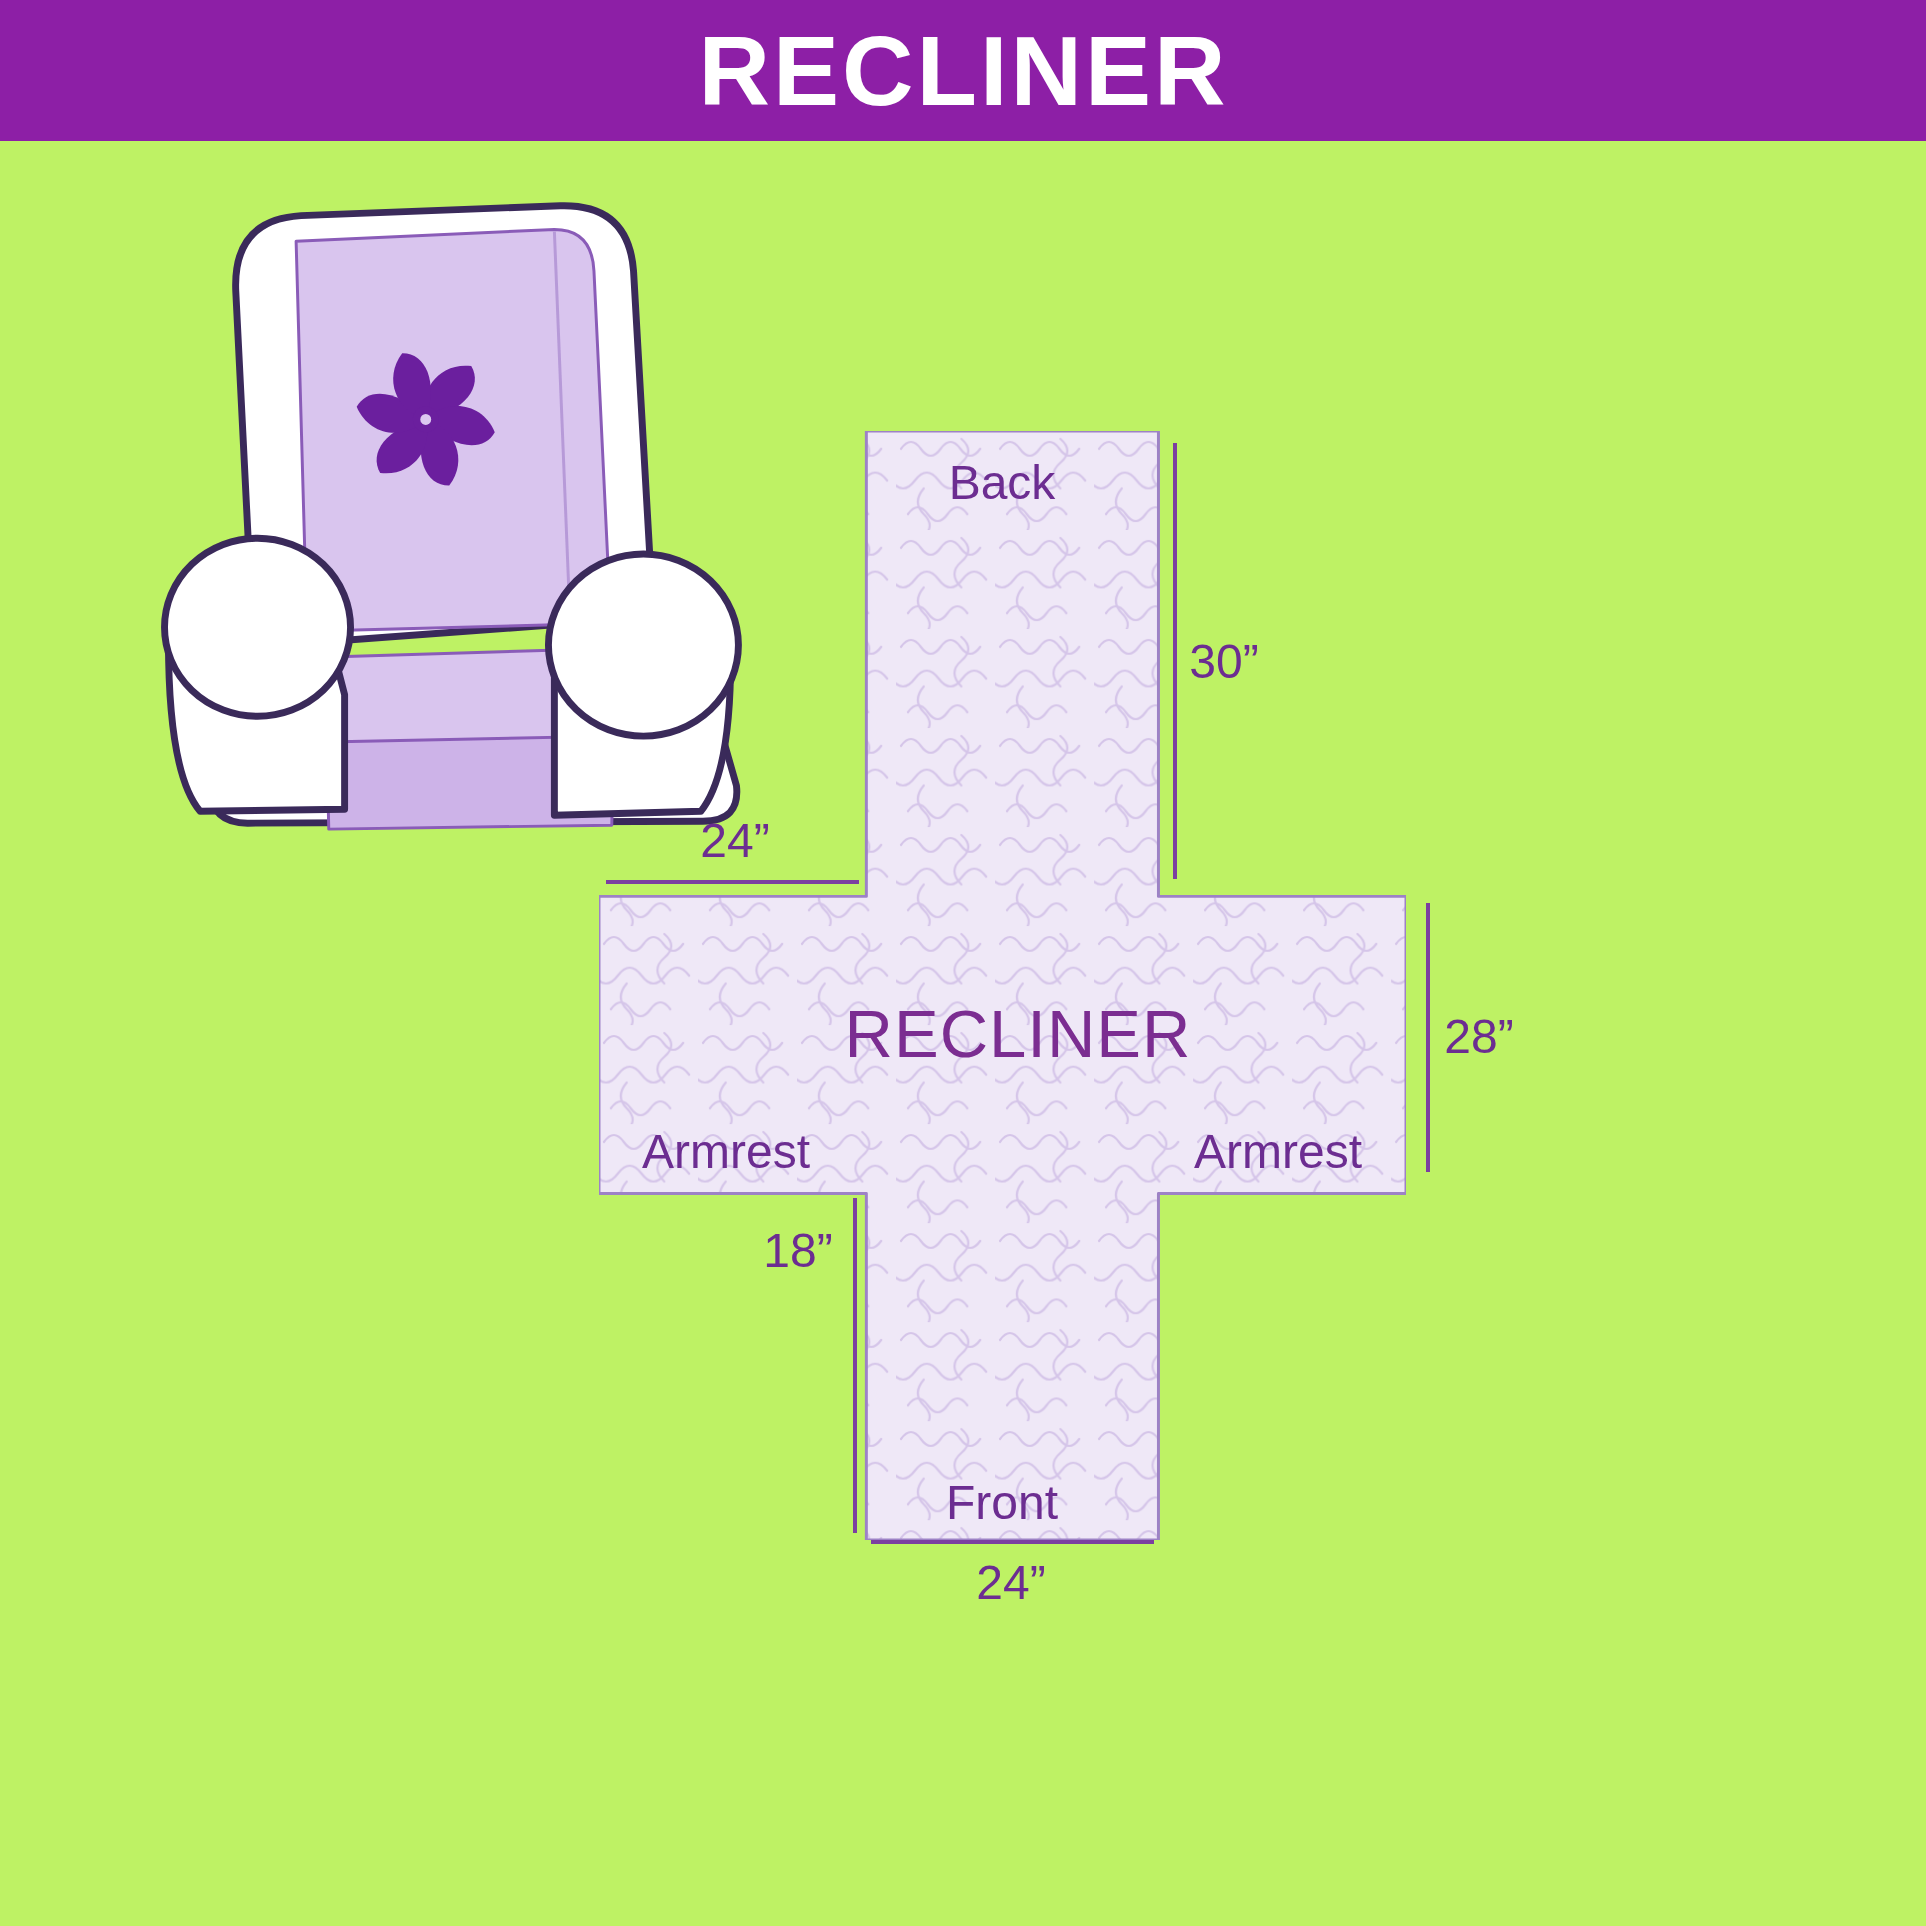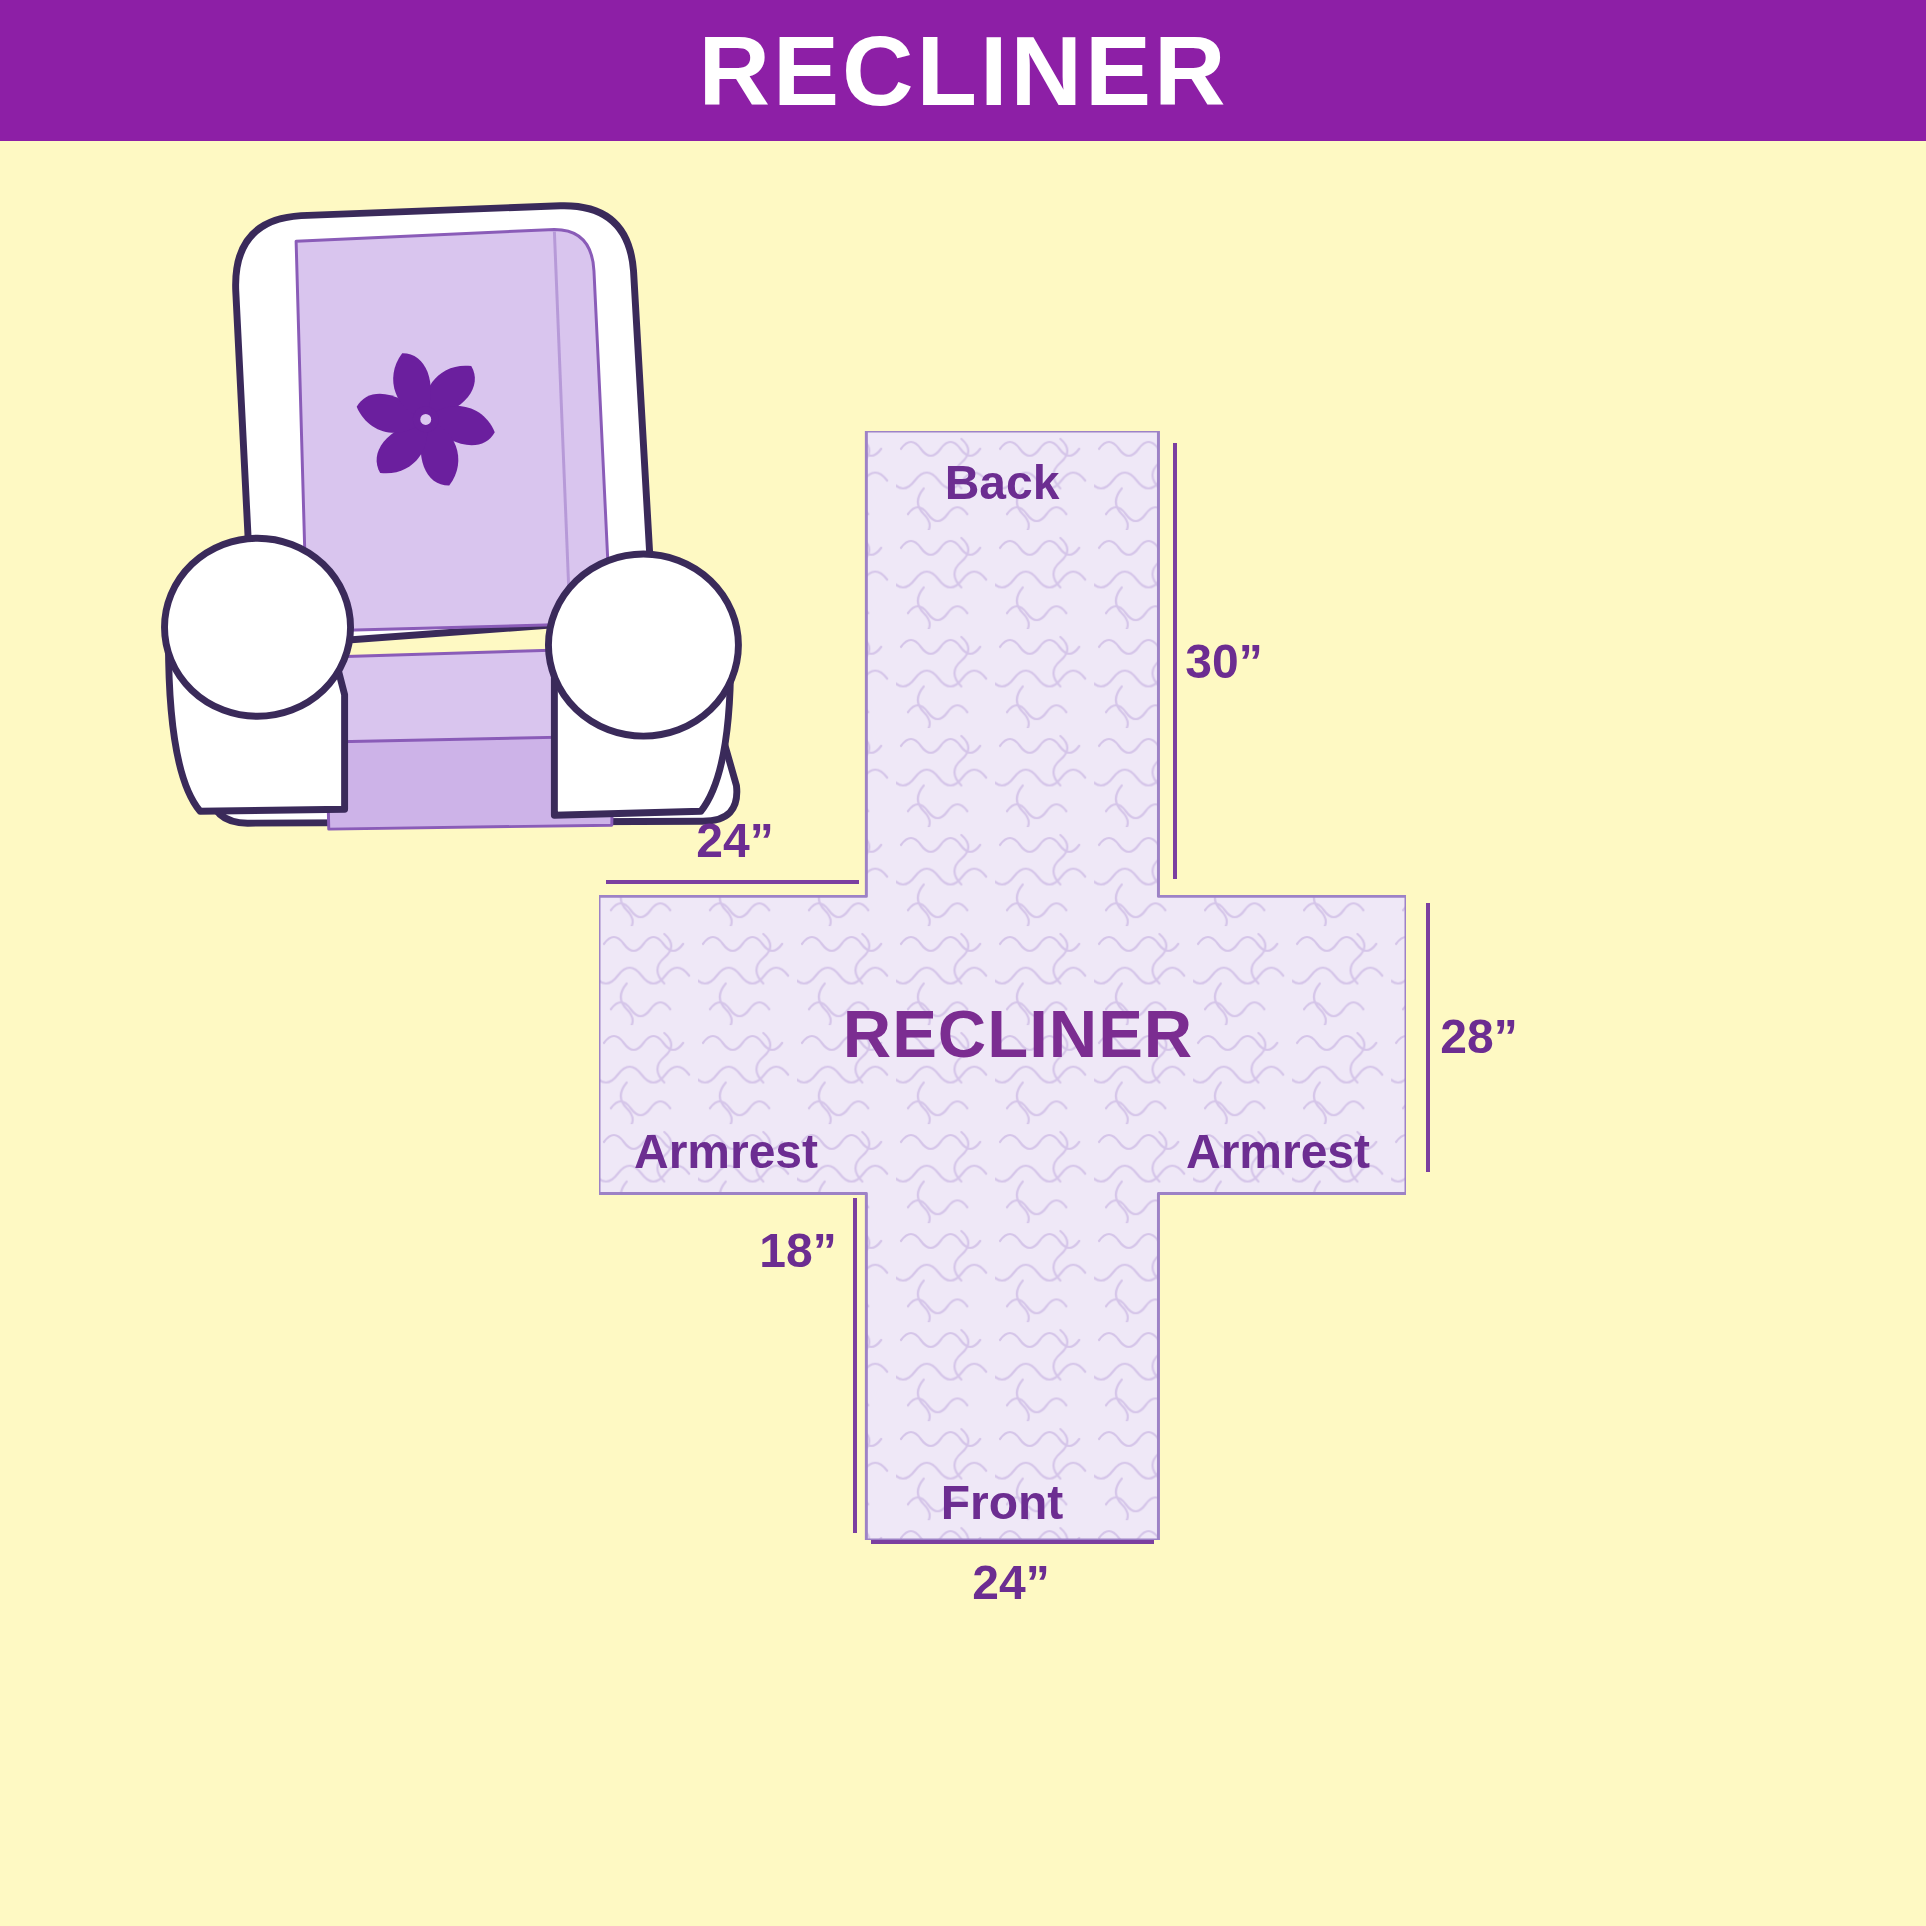--- a/index.html
+++ b/index.html
@@ -1,39 +1,39 @@
 <!DOCTYPE html>
 <html><head>
 <meta charset="utf-8">
 <style>
   html,body { margin:0; padding:0; background:#ffffff; }
   .page {
     position:relative;
     width:1927px; height:1927px;
-    background:#fef9c3;
+    background:#bef264;
     font-family:"Liberation Sans", sans-serif;
     overflow:hidden;
   }
   
   .banner {
     position:absolute; left:0; top:0; right:0; height:141px;
     background:#8d1fa6;
     display:flex; align-items:center; justify-content:center;
   }
   .banner h1 {
     margin:0; color:#ffffff; font-size:99px; font-weight:700;
     letter-spacing:3px; line-height:1;
   }
   
   .chair { position:absolute; left:107px; top:180px; width:683px; height:661px; }
   
   .cross-wrap { position:absolute; left:599px; top:431px; width:807px; height:1109px; }
   .lbl {
     position:absolute; transform:translate(-50%,-50%);
-    color:#6c2d91; font-weight:700; font-size:48px; white-space:nowrap;text-align:right;
+    color:#6c2d91; font-weight:400; font-size:48px; white-space:nowrap;text-align:right;
   }
   .lbl.center {
     font-size:67px; color:#7b2d91; letter-spacing:1px;
   }
   .dline { position:absolute; background:#7b3fa0; }
 </style>
 </head>
 <body>
 
 <div class="page">

